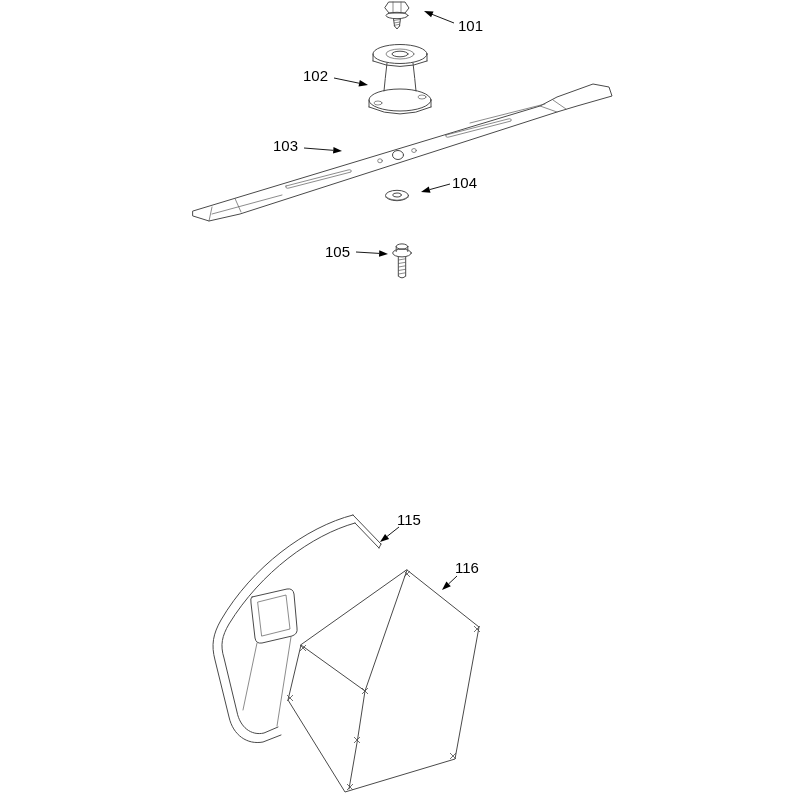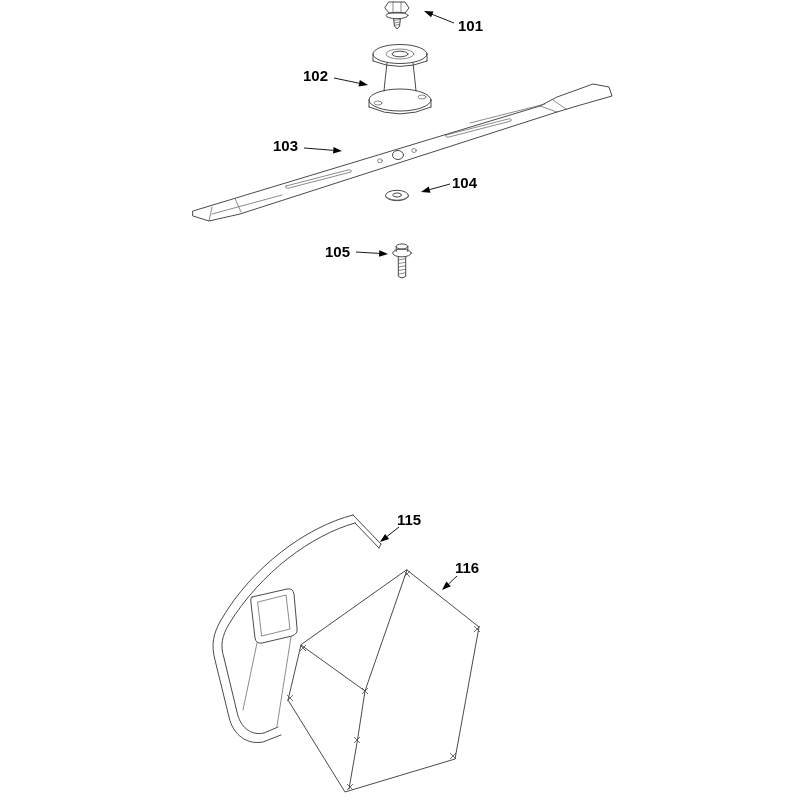--- a/index.html
+++ b/index.html
@@ -7,21 +7,20 @@
     padding: 0;
     background: #ffffff;
   }
   .page {
     position: relative;
     width: 752px;
     height: 800px;
     background: #ffffff;
     overflow: hidden;
     font-family: "Liberation Sans", sans-serif;
-    font-weight: bold;
   }
   .diagram-line {
     fill: none;
     stroke: #4a4a4a;
     stroke-width: 1;
     stroke-linejoin: round;
     stroke-linecap: round;
   }
   .diagram-thin {
     fill: none;

